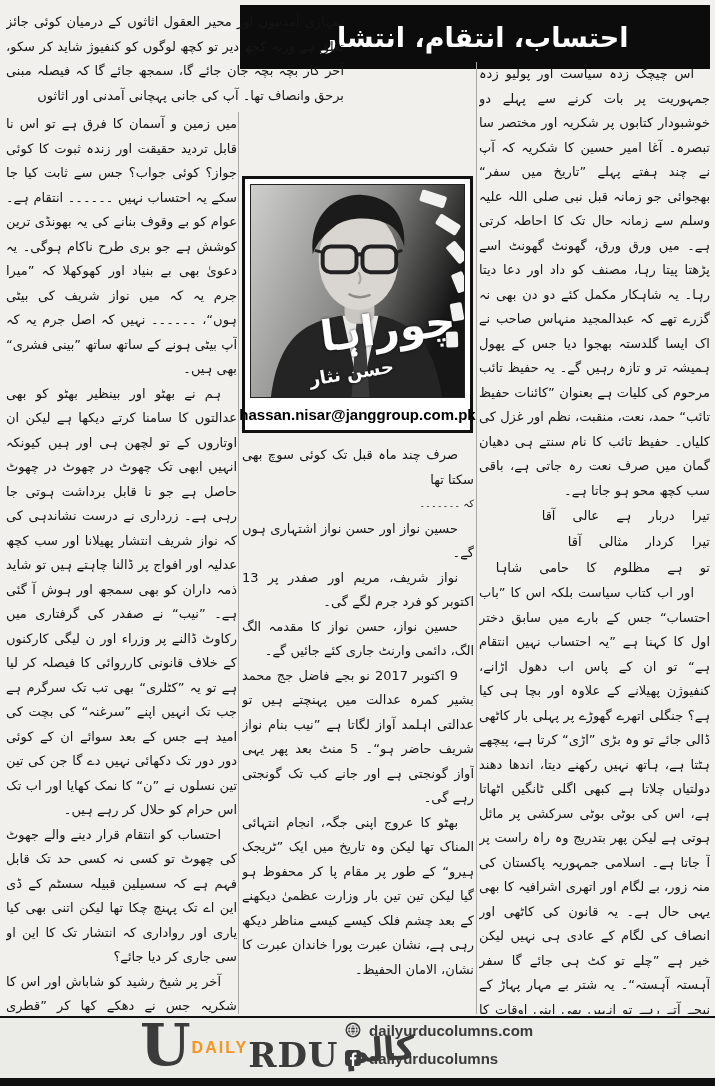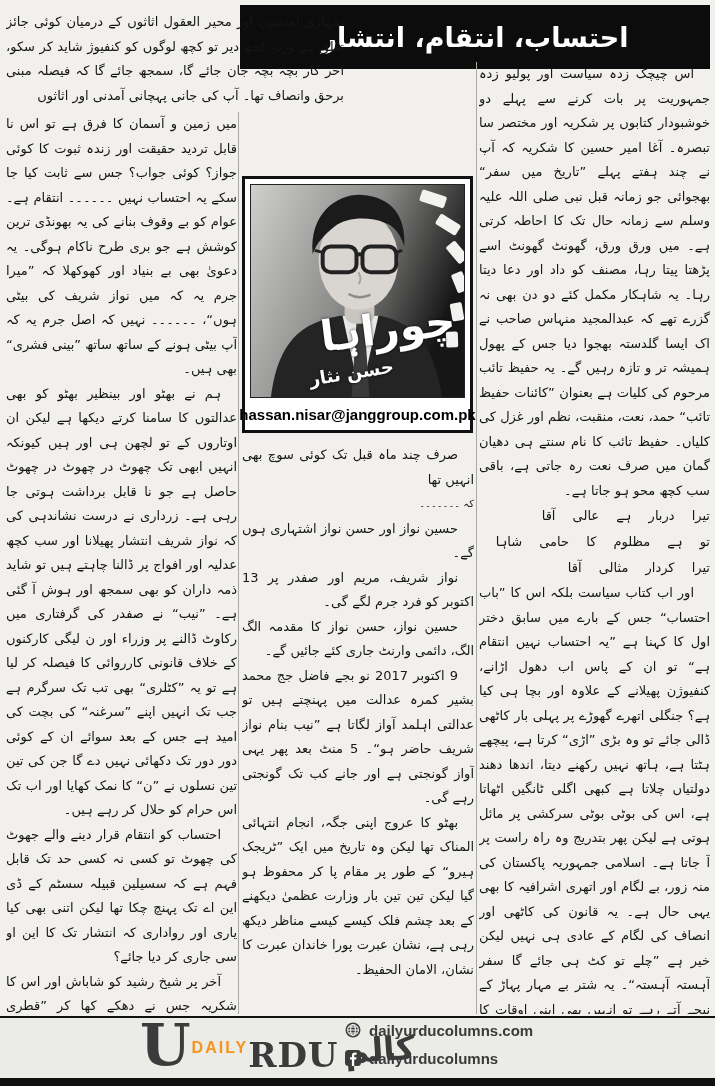--- a/index.html
+++ b/index.html
@@ -106,22 +106,22 @@
   <div class="intro urdu">
     <p class="para noindent">تمہاری آمدنیوں اور محیر العقول اثاثوں کے درمیان کوئی جائز تعلق ہے ورنہ کچھ دیر تو کچھ لوگوں کو کنفیوژ شاید کر سکو، آخر کار بچہ بچہ جان جائے گا، سمجھ جائے گا کہ فیصلہ مبنی برحق وانصاف تھا۔ آپ کی جانی پہچانی آمدنی اور اثاثوں</p>
   </div>
 
   <div class="vrule r1"></div>
   <div class="vrule r2"></div>
 
   <div class="col col-right urdu">
     <p class="para">اس چیچک زدہ سیاست اور پولیو زدہ جمہوریت پر بات کرنے سے پہلے دو خوشبودار کتابوں پر شکریہ اور مختصر سا تبصرہ۔ آغا امیر حسین کا شکریہ کہ آپ نے چند ہفتے پہلے ”تاریخ میں سفر“ بھجوائی جو زمانہ قبل نبی صلی اللہ علیہ وسلم سے زمانہ حال تک کا احاطہ کرتی ہے۔ میں ورق ورق، گھونٹ گھونٹ اسے پڑھتا پیتا رہا، مصنف کو داد اور دعا دیتا رہا۔ یہ شاہکار مکمل کئے دو دن بھی نہ گزرے تھے کہ عبدالمجید منہاس صاحب نے اک ایسا گلدستہ بھجوا دیا جس کے پھول ہمیشہ تر و تازہ رہیں گے۔ یہ حفیظ تائب مرحوم کی کلیات ہے بعنوان ”کائنات حفیظ تائب“ حمد، نعت، منقبت، نظم اور غزل کی کلیاں۔ حفیظ تائب کا نام سنتے ہی دھیان گمان میں صرف نعت رہ جاتی ہے، باقی سب کچھ محو ہو جاتا ہے۔</p>
     <p class="verse-line">تیرا دربار ہے عالی آقا</p>
+    <p class="verse-line">تیرا کردار مثالی آقا</p>
     <p class="verse-line">تو ہے مظلوم کا حامی شاہا</p>
-    <p class="verse-line">تیرا کردار مثالی آقا</p>
     <p class="para">اور اب کتاب سیاست بلکہ اس کا ”باب احتساب“ جس کے بارے میں سابق دختر اول کا کہنا ہے ”یہ احتساب نہیں انتقام ہے“ تو ان کے پاس اب دھول اڑانے، کنفیوژن پھیلانے کے علاوہ اور بچا ہی کیا ہے؟ جنگلی اتھرے گھوڑے پر پہلی بار کاٹھی ڈالی جائے تو وہ بڑی ”اڑی“ کرتا ہے، پیچھے ہٹتا ہے، ہاتھ نہیں رکھنے دیتا، اندھا دھند دولتیاں چلاتا ہے کبھی اگلی ٹانگیں اٹھاتا ہے، اس کی بوٹی بوٹی سرکشی پر مائل ہوتی ہے لیکن پھر بتدریج وہ راہ راست پر آ جاتا ہے۔ اسلامی جمہوریہ پاکستان کی منہ زور، بے لگام اور اتھری اشرافیہ کا بھی یہی حال ہے۔ یہ قانون کی کاٹھی اور انصاف کی لگام کے عادی ہی نہیں لیکن خیر ہے ”چلے تو کٹ ہی جائے گا سفر آہستہ آہستہ“۔ یہ شتر بے مہار پہاڑ کے نیچے آتے رہے تو انہیں بھی اپنی اوقات کا اندازہ ہو جائے گا، سارے کس بل نکل جائیں گے اور پھر ان کا ”تعاون“ بھی قابل دید ہوگا۔</p>
 
   </div>
 
 
   <div class="photo-frame">
     <div class="photo">
       <svg viewBox="0 0 214 214" preserveAspectRatio="none">
         <defs>
           <linearGradient id="bg" x1="0" y1="0" x2="1" y2="0.4">
@@ -160,21 +160,21 @@
           <rect x="194" y="150" width="16" height="12" rx="2" transform="rotate(88 202 156)"></rect>
         </g>
       </svg>
       <div class="calli-name urdu">چوراہا</div>
       <div class="calli-author urdu">حسن نثار</div>
     </div>
     <div class="email-bar">hassan.nisar@janggroup.com.pk</div>
   </div>
 
   <div class="col col-mid-bottom urdu">
-    <p class="para">صرف چند ماہ قبل تک کوئی سوچ بھی انہیں تھا</p>
+    <p class="para">صرف چند ماہ قبل تک کوئی سوچ بھی سکتا تھا</p>
     <p class="center-line">کہ ۔۔۔۔۔۔۔</p>
     <p class="para">حسین نواز اور حسن نواز اشتہاری ہوں گے۔</p>
     <p class="para">نواز شریف، مریم اور صفدر پر 13 اکتوبر کو فرد جرم لگے گی۔</p>
     <p class="para">حسین نواز، حسن نواز کا مقدمہ الگ الگ، دائمی وارنٹ جاری کئے جائیں گے۔</p>
     <p class="para">9 اکتوبر 2017 نو بجے فاضل جج محمد بشیر کمرہ عدالت میں پہنچتے ہیں تو عدالتی اہلمد آواز لگاتا ہے ”نیب بنام نواز شریف حاضر ہو“۔ 5 منٹ بعد پھر یہی آواز گونجتی ہے اور جانے کب تک گونجتی رہے گی۔</p>
     <p class="para">بھٹو کا عروج اپنی جگہ، انجام انتہائی المناک تھا لیکن وہ تاریخ میں ایک ”ٹریجک ہیرو“ کے طور پر مقام پا کر محفوظ ہو گیا لیکن تین تین بار وزارت عظمیٰ دیکھنے کے بعد چشم فلک کیسے کیسے مناظر دیکھ رہی ہے، نشان عبرت پورا خاندان عبرت کا نشان، الامان الحفیظ۔</p>
 
   </div>
 
   <div class="col col-left urdu">

